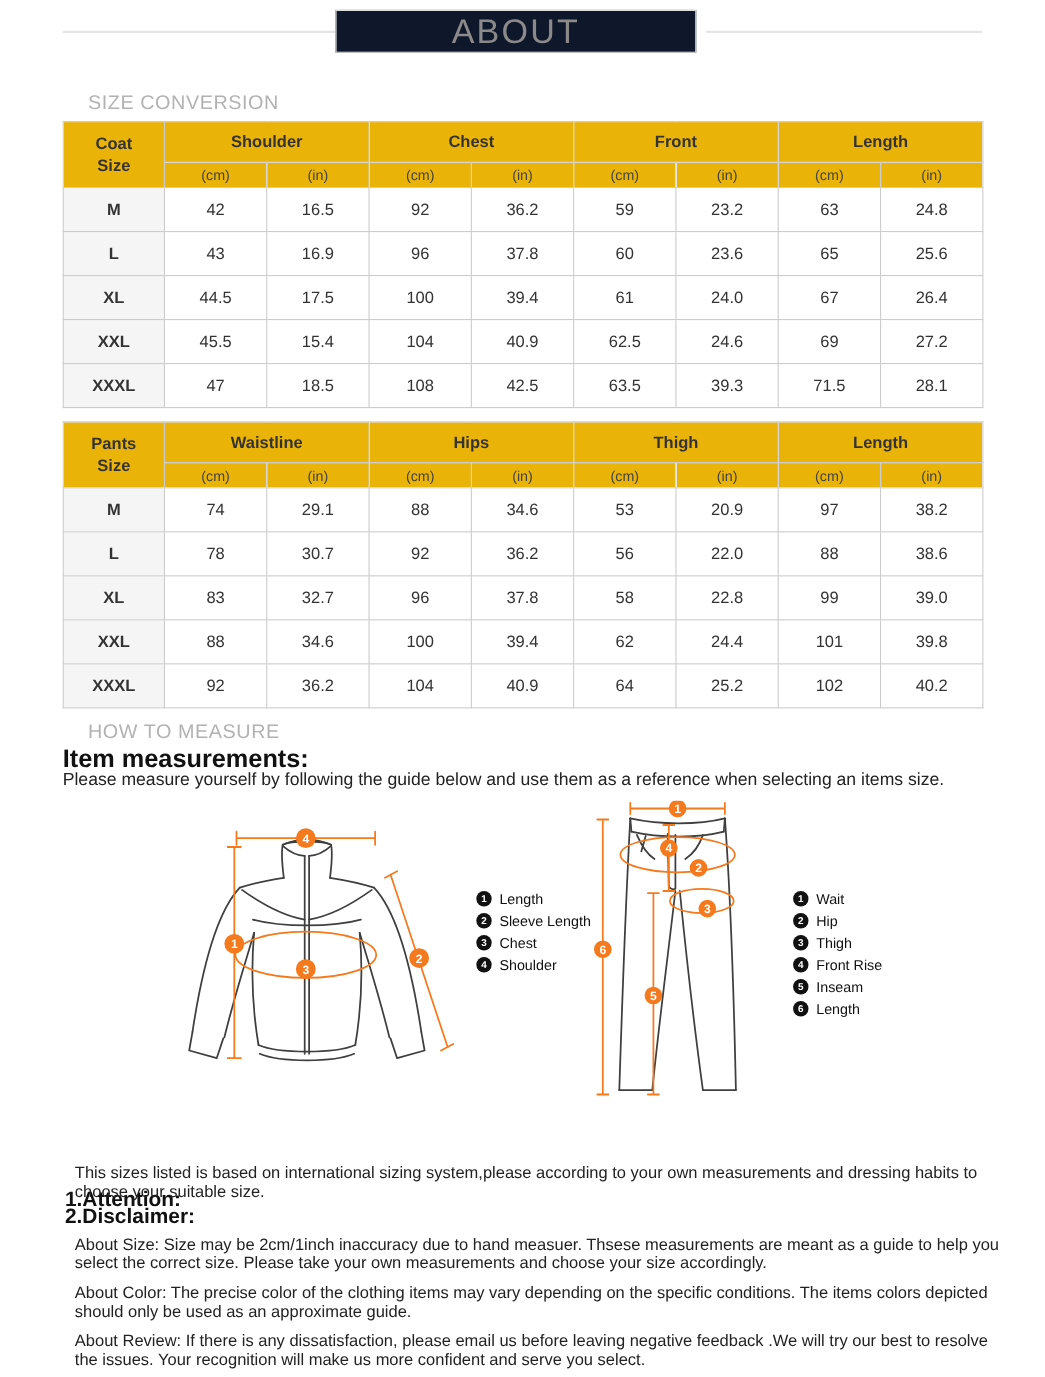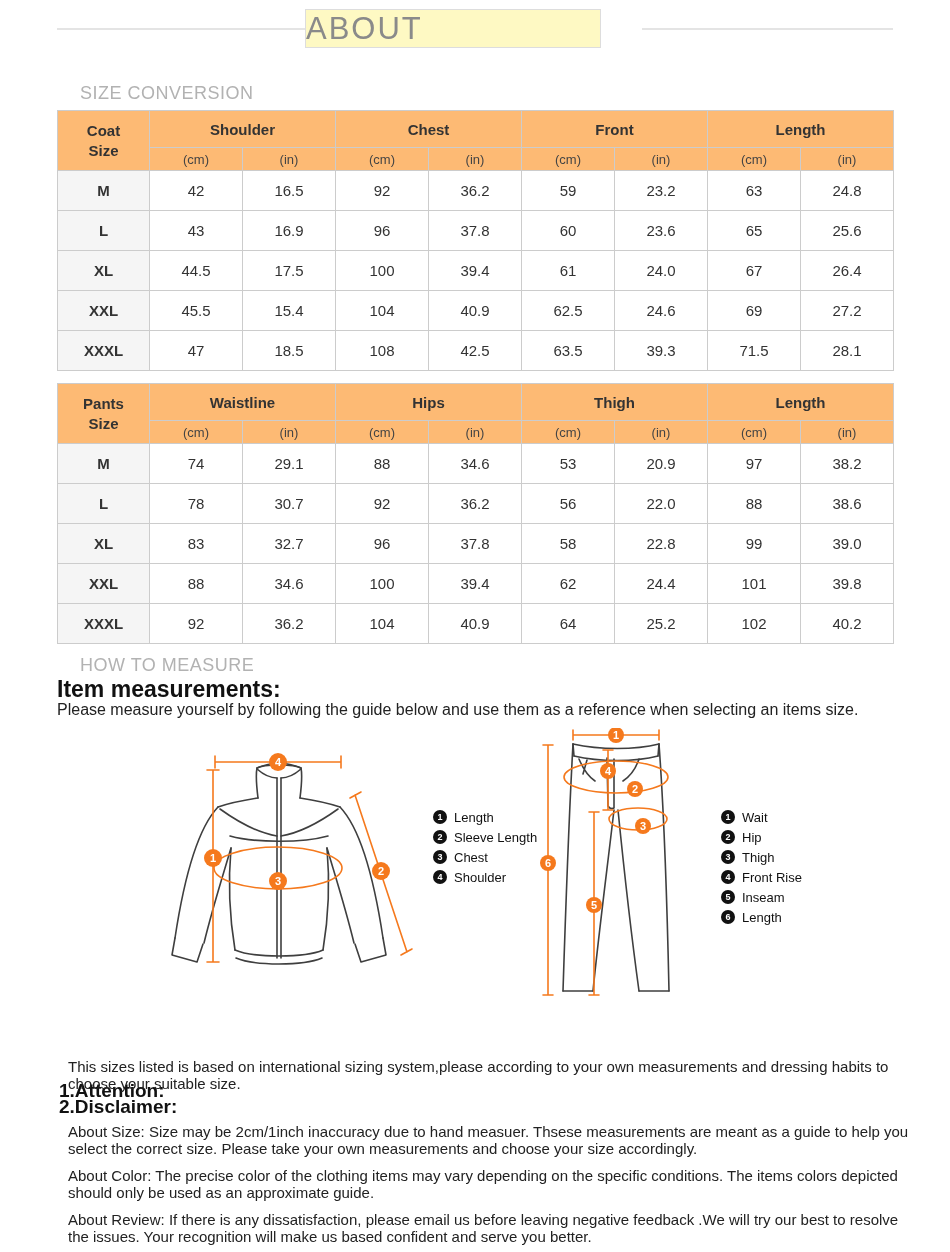--- a/index.html
+++ b/index.html
@@ -6,37 +6,37 @@
   html,body { background:#fff; }
   body {
     width:950px; height:1252px; position:relative; overflow:hidden;
     font-family:"Liberation Sans", sans-serif; color:#222;
   }
   .abs { position:absolute; }
 
   
   .about-line { position:absolute; top:28px; height:2px; background:#e4e4e4; }
   .about-box {
-    position:absolute; left:305px; top:9px; width:296px; height:39px;
-    border:1px solid #ddd; background:#fef9c3; text-align:left;
+    position:absolute; left:305px; top:9px; width:328px; height:39px;
+    border:1px solid #ddd; background:#0f172a; text-align:center;
     font-size:31px; line-height:37px; letter-spacing:2px; color:#8a8a8a;
   }
 
   .gray-heading { position:absolute; font-size:18px; color:#b2b2b2; letter-spacing:0.5px; }
 
   
   table.size {
     position:absolute; left:57px; width:837px;
     border-collapse:collapse; table-layout:fixed;
   }
   table.size th, table.size td {
     border:1px solid #ccc; text-align:center; vertical-align:middle;
     font-size:15px; color:#333; overflow:hidden;
   }
-  table.size thead th { background:#fdba74; }
+  table.size thead th { background:#eab308; }
   tr.group-row th { height:37px; font-weight:bold; }
   tr.unit-row th { height:23px; font-weight:normal; font-size:13px; color:#444; }
   th.corner { background:#f2f2f2; font-weight:bold; }
   th.corner span { display:block; width:50px; margin:0 auto; line-height:1.3; }
   td.size-label { background:#f5f5f5; font-weight:bold; }
   tbody td { height:40px; background:#fff; }
 
   
   .measure-title { position:absolute; left:57px; top:676px; font-size:23px; font-weight:bold; color:#111; }
   .measure-intro { position:absolute; left:57px; top:701px; width:880px; font-size:16px; color:#222; }
@@ -414,13 +414,13 @@
     <span>Length</span>
   </div>
 </div>
 
 <div class="note-heading" style="top:1080px;">1.Attention:</div>
 <div class="note-para" style="top:1059px; width:838px;">This sizes listed is based on international sizing system,please according to your own measurements and dressing habits to choose your suitable size.</div>
 
 <div class="note-heading" style="top:1096px;">2.Disclaimer:</div>
 <div class="note-para" style="top:1124px; width:845px;">About Size: Size may be 2cm/1inch inaccuracy due to hand measuer. Thsese measurements are meant as a guide to help you select the correct size. Please take your own measurements and choose your size accordingly.</div>
 <div class="note-para" style="top:1168px; width:845px;">About Color: The precise color of the clothing items may vary depending on the specific conditions. The items colors depicted should only be used as an approximate guide.</div>
-<div class="note-para" style="top:1212px; width:845px;">About Review: If there is any dissatisfaction, please email us before leaving negative feedback .We will try our best to resolve the issues. Your recognition will make us based confident and serve you better.</div>
+<div class="note-para" style="top:1212px; width:845px;">About Review: If there is any dissatisfaction, please email us before leaving negative feedback .We will try our best to resolve the issues. Your recognition will make us more confident and serve you select.</div>
 
 </body></html>

